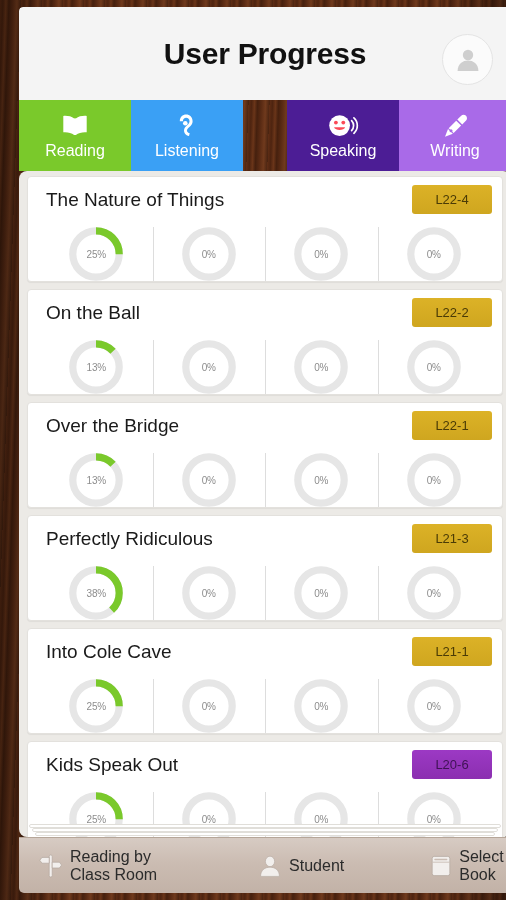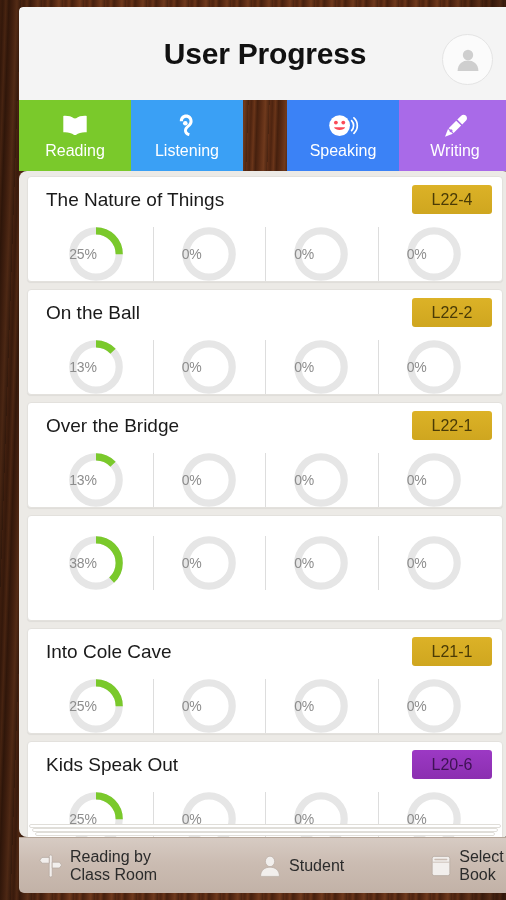--- a/index.html
+++ b/index.html
@@ -132,21 +132,21 @@
     padding-left: 6px;
     white-space: nowrap;
   }
   .level-badge {
     min-width: 80px;
     height: 29px;
     border-radius: 3px;
     display: flex;
     align-items: center;
     justify-content: center;
-    font-size: 16px;
+    font-size: 13px;
     padding: 0 10px;
     margin-top: -2px;
     margin-right: -2px;
   }
 
   
   .donut-row {
     display: flex;
     align-items: center;
     margin-top: 6px;
@@ -177,22 +177,22 @@
   .donut svg {
     display: block;
     transform: rotate(-90deg);
   }
   .donut-label {
     position: absolute;
     left: 0;
     right: 0;
     top: 50%;
     transform: translateY(-50%);
-    text-align: left;
-    font-size: 14px;
+    text-align: center;
+    font-size: 10px;
     color: #8d8d8d;
     letter-spacing: -0.2px;
   }
 
   
   .stack-edges {
     position: absolute;
     left: 8px;
     right: 8px;
     bottom: 0;
@@ -273,21 +273,21 @@
     <div class="tab" style="background: rgb(58, 160, 245);">
       <span class="tab-icon">
         <svg width="22" height="26" viewBox="0 0 22 26">
           <path d="M16.6 8.3 C16.6 4.2 13.6 1.6 10.2 1.6 C6.6 1.6 3.8 4.3 3.8 8.2 L6.9 8.2 C6.9 6.1 8.3 4.7 10.2 4.7 C12.1 4.7 13.5 6.1 13.5 8.2 C13.5 11 10.6 12.3 9.1 14.3 C7.7 16.2 7.7 18.6 8.9 20.4 C9.9 21.9 11.5 22.8 13 23.1 L13.7 20.2 C12.7 20 11.8 19.5 11.3 18.7 C10.7 17.8 10.8 16.8 11.5 15.9 C12.9 14.1 16.6 12.4 16.6 8.3 Z" fill="#ffffff"></path>
           <circle cx="9.3" cy="10.2" r="2.3" fill="#ffffff"></circle>
         </svg>
       </span>
       <span class="tab-label">Listening</span>
     </div>
 
-    <div class="tab" style="background: #3b82f6; margin-left: 44px;">
+    <div class="tab" style="background: #4c1d95; margin-left: 44px;">
       <span class="tab-icon">
         <svg width="32" height="26" viewBox="0 0 32 26">
           <circle cx="12.6" cy="12.6" r="10.4" fill="#ffffff"></circle>
           <circle cx="8.9" cy="9.6" r="1.9" fill="#fb4a57"></circle>
           <circle cx="16.3" cy="9.6" r="1.9" fill="#fb4a57"></circle>
           <path d="M7.0 14.3 C8.3 17.8 16.9 17.8 18.2 14.3 Z" fill="#fb4a57"></path>
           <path d="M24.6 7.6 A7.2 7.2 0 0 1 24.6 17.6" stroke="#ffffff" stroke-width="1.7" fill="none" stroke-linecap="round"></path>
           <path d="M26.9 4.9 A10.4 10.4 0 0 1 26.9 20.3" stroke="#ffffff" stroke-width="1.7" fill="none" stroke-linecap="round"></path>
         </svg>
       </span>
@@ -426,20 +426,24 @@
               <div class="donut">
                 <svg width="54" height="54" viewBox="0 0 54 54">
                   <circle cx="27" cy="27" r="23.2" fill="none" stroke="#e6e6e6" stroke-width="7.2"></circle>
                 </svg>
                 <div class="donut-label">0%</div>
               </div>
             </div>
           </div>
         </div>
         <div class="card">
+          <div class="card-head">
+            <div class="card-title">Perfectly Ridiculous</div>
+            <div class="level-badge" style="background: linear-gradient(rgb(220, 178, 39), rgb(207, 166, 31)); color: rgb(74, 59, 6);">L21-3</div>
+          </div>
           <div class="donut-row">
             <div class="donut-cell">
               <div class="donut">
                 <svg width="54" height="54" viewBox="0 0 54 54">
                   <circle cx="27" cy="27" r="23.2" fill="none" stroke="#e6e6e6" stroke-width="7.2"></circle>
                   <circle cx="27" cy="27" r="23.2" fill="none" stroke="#7ac92b" stroke-width="7.2" stroke-dasharray="55.39 145.77"></circle>
                 </svg>
                 <div class="donut-label">38%</div>
               </div>
             </div>

